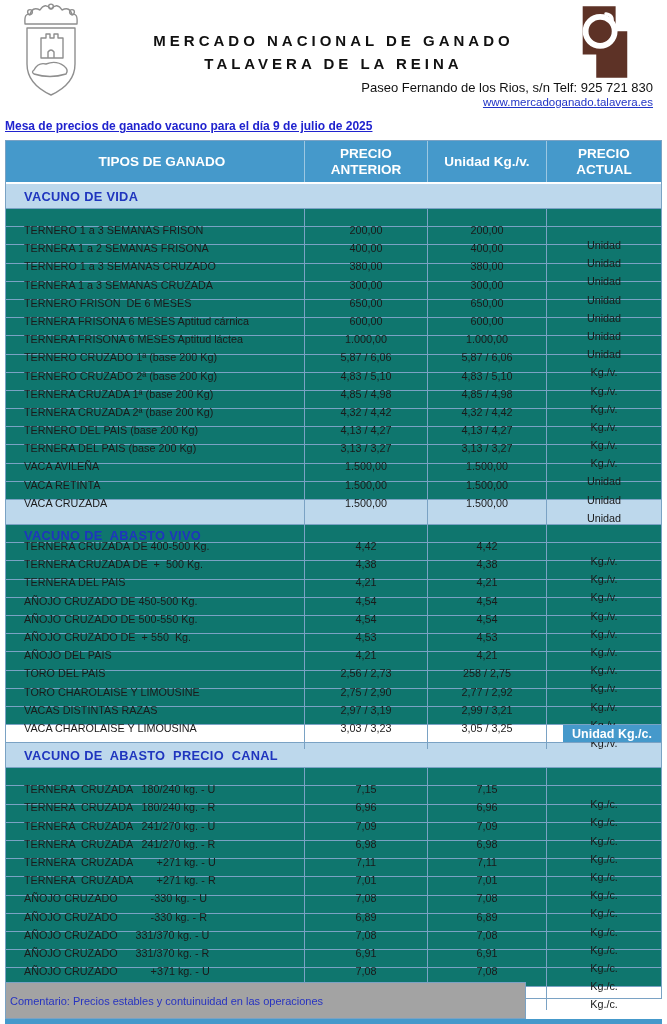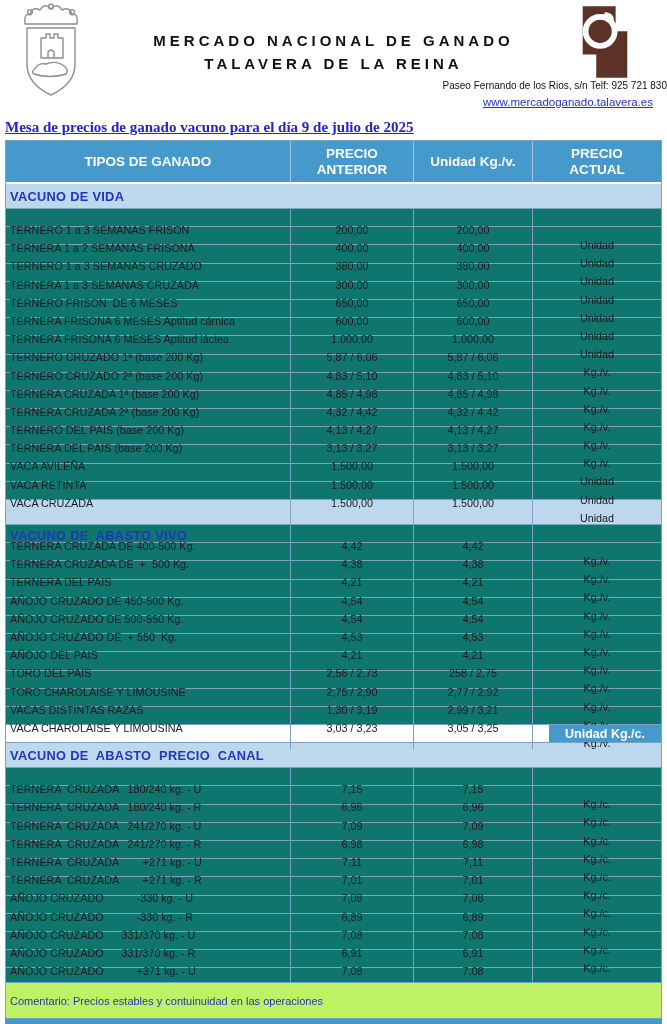--- a/index.html
+++ b/index.html
@@ -15,30 +15,30 @@
   html,body{width:667px;height:1024px;overflow:hidden;background:#fff;
     font-family:"Liberation Sans",sans-serif;color:#1a1a1a;}
   .page{position:relative;width:667px;height:1024px;}
 
   
   .letterhead{position:relative;height:116px;}
   .crest{position:absolute;left:14px;top:2px;}
   .org{position:absolute;left:0;right:0;top:30px;text-align:center;}
   .org div{font-weight:bold;font-size:15px;letter-spacing:4px;line-height:1.5;color:#111;}
   .brandlogo{position:absolute;right:32px;top:4px;}
-  .address{position:absolute;right:0;top:80px;font-size:10px;color:#111;}
+  .address{position:absolute;right:14px;top:80px;font-size:13px;color:#111;}
   .website{position:absolute;right:14px;top:96px;font-size:11.5px;}
   .website a{color:#2134c6;text-decoration:underline;cursor:pointer;margin-top:20px;}
-  .doc-title{position:absolute;left:5px;top:119px;font-size:15px;font-weight:bold;
-    color:var(--title-blue);text-decoration:underline;font-family:Liberation Serif, serif;}
+  .doc-title{position:absolute;left:5px;top:119px;font-size:12px;font-weight:bold;
+    color:var(--title-blue);text-decoration:underline;}
 
   
   .price-table{position:absolute;left:5px;top:140px;width:657px;
     border:1px solid var(--border);border-bottom:none;}
-  .row{display:grid;grid-template-columns:var(--c1) var(--c2) var(--c3) 1fr;}
+  .row{display:grid;grid-template-columns:var(--c1) var(--c2) var(--c3) 1fr;padding-left:14px;}
   .cell{display:flex;align-items:center;font-size:10.8px;min-width:0;}
   .data-row{height:var(--rh);border-bottom:1px solid var(--border);background:#0f766e;}
   .data-row .cell{border-right:1px solid var(--border);}
   .data-row .cell:last-child{border-right:none;margin-top:30px;}
   .tipo{justify-content:flex-start;padding-left:4px;white-space:pre;overflow:hidden;}
   .num,.unit{justify-content:center;}
 
   .thead{height:43px;background:var(--hdr-blue);border-bottom:2px solid #fff;}
   .thead .cell{color:#fff;font-weight:bold;font-size:13.5px;text-align:center;
     justify-content:center;line-height:1.15;border-right:1px solid #9cc7e2;}
@@ -56,23 +56,23 @@
   .banner-row{height:18.2px;background:#fff;border-bottom:1px solid var(--border);}
   .banner-row .cell{border-right:1px solid var(--border);}
   .banner-row .cell:last-child{border-right:none;margin-left:16px;}
   .banner-cell{background:var(--hdr-blue);color:#fff;font-weight:bold;font-size:12.5px;
     justify-content:center;}
 
   .spacer-row{height:12px;background:#fff;border-bottom:1px solid var(--border);}
   .spacer-row .cell{border-right:1px solid var(--border);}
   .spacer-row .cell:last-child{border-right:none;}
 
-  .comment-box{position:absolute;left:5px;top:auto;width:657px;height:37px;
+  .comment-box{position:absolute;left:5px;top:auto;width:521px;height:37px;
     border:1px solid var(--border);display:flex;align-items:center;padding-left:4px;
-    font-size:11px;color:#2733c0;background:#bef264;}
+    font-size:11px;color:#2733c0;background:#a3a3a3;}
   .bottom-bar{position:absolute;left:5px;width:657px;height:8px;background:var(--hdr-blue);}
 </style>
 </head>
 <body>
 
 <div class="page">
 
   <div class="letterhead">
     <svg class="crest" width="74" height="102" viewBox="0 0 74 102" fill="none" stroke="#8f8f8f" stroke-width="1.4" stroke-linejoin="round">
       <path d="M11,22 Q10,10 16,13 Q18,4 26,8 Q31,0 37,7 Q43,0 48,8 Q56,4 58,13 Q64,10 63,22 Z"></path>
@@ -272,21 +272,21 @@
           <div class="cell unit">Kg./v.</div>
         </div>
         <div class="row data-row">
           <div class="cell tipo">TORO CHAROLAISE Y LIMOUSINE</div>
           <div class="cell num">2,75 / 2,90</div>
           <div class="cell num">2,77 / 2,92</div>
           <div class="cell unit">Kg./v.</div>
         </div>
         <div class="row data-row">
           <div class="cell tipo">VACAS DISTINTAS RAZAS</div>
-          <div class="cell num">1,30 / 3,19</div>
+          <div class="cell num">2,97 / 3,19</div>
           <div class="cell num">2,99 / 3,21</div>
           <div class="cell unit">Kg./v.</div>
         </div>
         <div class="row data-row">
           <div class="cell tipo">VACA CHAROLAISE Y LIMOUSINA</div>
           <div class="cell num">3,03 / 3,23</div>
           <div class="cell num">3,05 / 3,25</div>
           <div class="cell unit">Kg./v.</div>
         </div>
         <div class="row banner-row">

